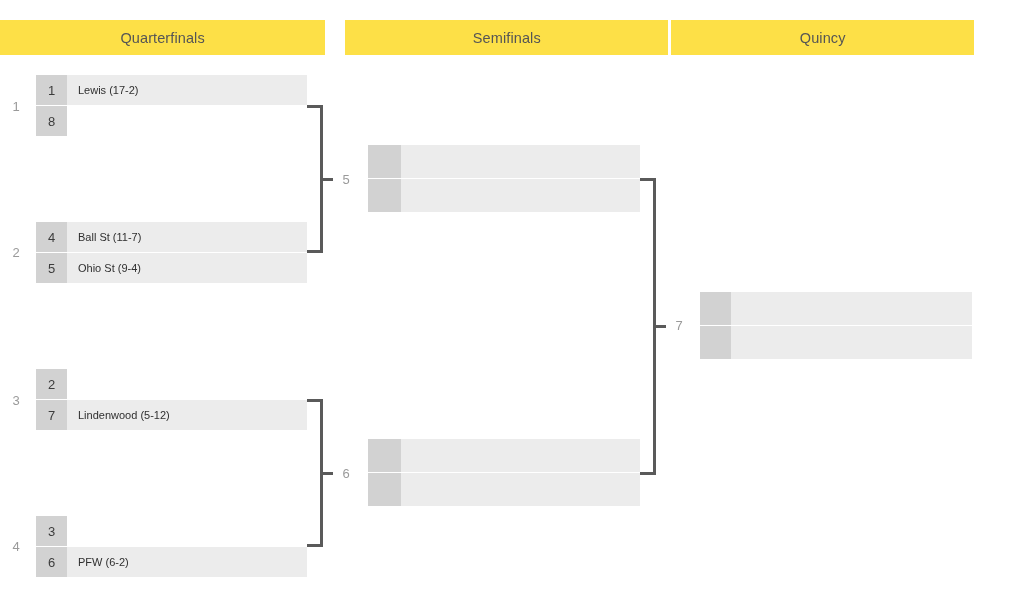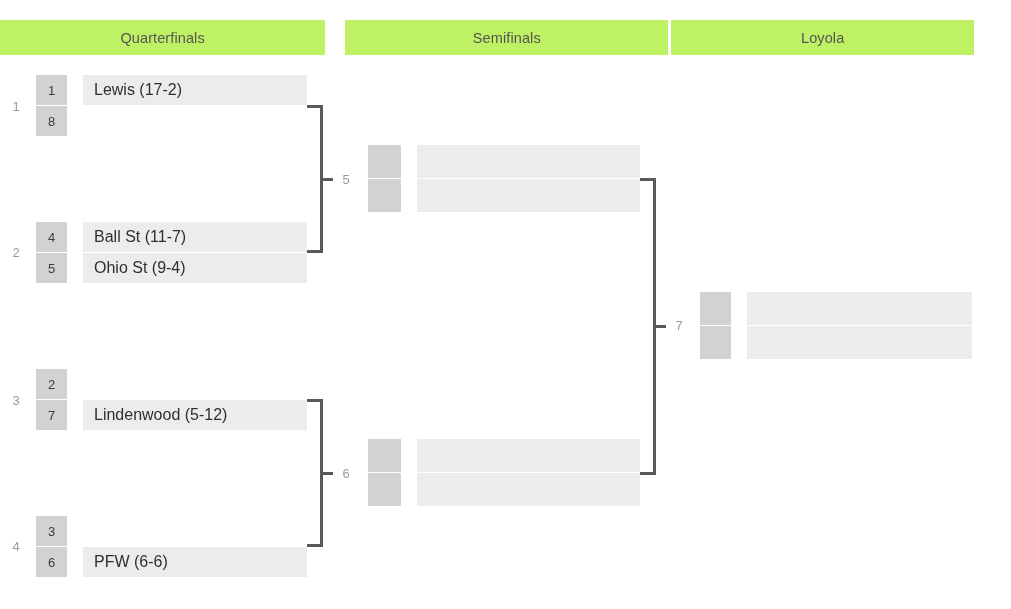--- a/index.html
+++ b/index.html
@@ -12,21 +12,21 @@
   #bracket-root { position: relative; width: 1011px; height: 609px; }
 
   
   .round-header-bar {
     position: absolute; left: 0; top: 20px;
     width: 974px; height: 35px;
     display: flex; flex-direction: row;
   }
   .round-header {
     height: 35px;
-    background: #bef264;
+    background: #fde047;
     display: flex; align-items: center; justify-content: center;
     font-size: 14.5px; color: #555555; font-weight: 400;
     letter-spacing: 0.1px;
   }
   .rh-qf { width: 331px; }
   .rh-sf { width: 329px; margin-left: 20px; }
   .rh-f  { width: 308px; margin-left: 3px; }
 
   
   .match { position: absolute; }
@@ -36,21 +36,21 @@
   .slot + .slot { margin-top: 1px; }
   .seed-cell {
     width: 31px; background: #d2d2d2;
     display: flex; align-items: center; justify-content: center;
     font-size: 13px; color: #3c3c3c;
   }
   .name-cell {
     flex: 1; background: #ececec;
     display: flex; align-items: center;
     padding-left: 11px;
-    font-size: 16px; color: #2f2f2f; white-space: nowrap; margin-left: 16px;
+    font-size: 11px; color: #2f2f2f; white-space: nowrap;
   }
   
   .m-qf { left: 36px; width: 271px; }
   .m-qf .seed-cell { width: 31px; }
   
   .m-sf { left: 368px; width: 272px; }
   .m-sf .seed-cell { width: 33px; }
   .m-sf .slot { height: 33px; }
   
   .m-f { left: 700px; width: 272px; }
@@ -77,21 +77,21 @@
 <div id="bracket-root">
 
   <div class="round-header-bar">
     <div class="round-header rh-qf">
       <span>Quarterfinals</span>
     </div>
     <div class="round-header rh-sf">
       <span>Semifinals</span>
     </div>
     <div class="round-header rh-f">
-      <span>Loyola</span>
+      <span>Quincy</span>
     </div>
   </div>
 
   <div class="match m-qf" style="top:75px;">
     <div class="slot">
       <div class="seed-cell">1</div>
       <div class="name-cell">Lewis (17-2)</div>
     </div>
     <div class="slot">
       <div class="seed-cell">8</div>
@@ -121,21 +121,21 @@
     </div>
   </div>
   <div class="match-label" style="left:6px; top:394px; width:20px;">3</div>
 
   <div class="match m-qf" style="top:516px;">
     <div class="slot">
       <div class="seed-cell">3</div>
     </div>
     <div class="slot">
       <div class="seed-cell">6</div>
-      <div class="name-cell">PFW (6-6)</div>
+      <div class="name-cell">PFW (6-2)</div>
     </div>
   </div>
   <div class="match-label" style="left:6px; top:540px; width:20px;">4</div>
 
   <div class="match m-sf" style="top:145px;">
     <div class="slot">
       <div class="seed-cell"></div>
       <div class="name-cell"></div>
     </div>
     <div class="slot">

